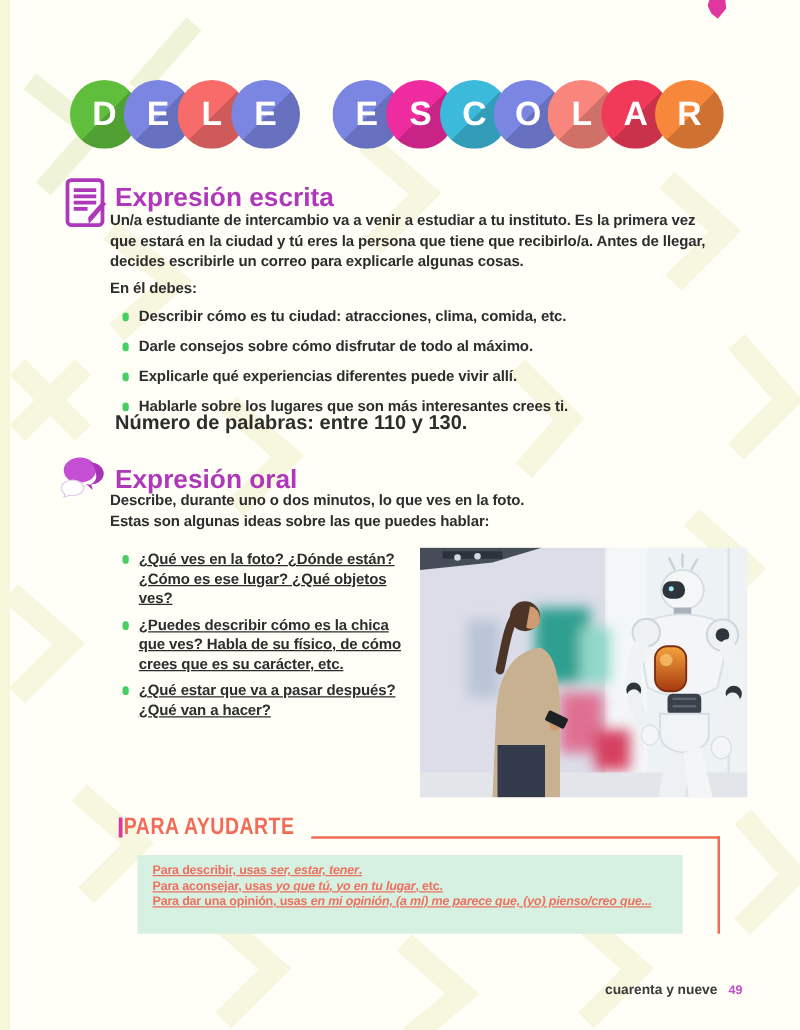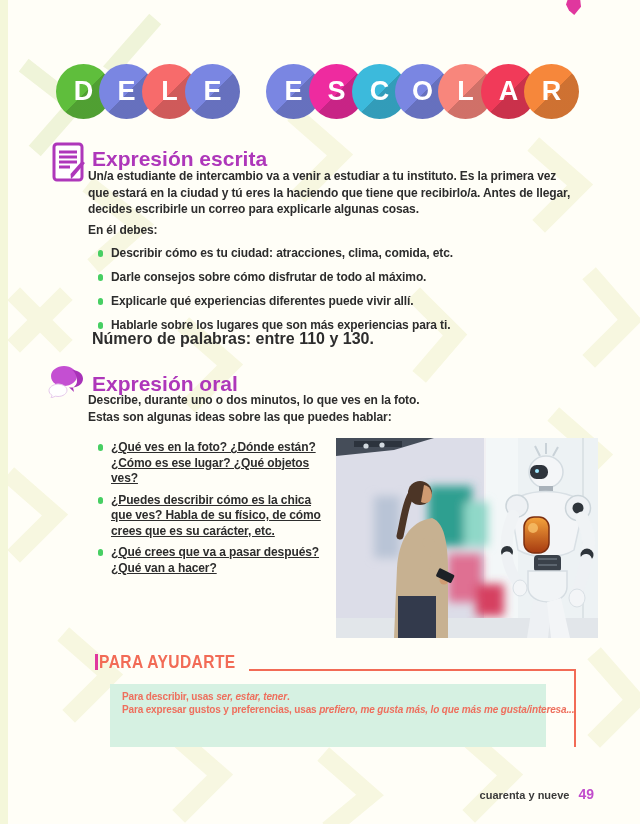--- a/index.html
+++ b/index.html
@@ -46,27 +46,27 @@
 
   
   .ayudarte-title{position:absolute;left:99px;top:651px;margin:0;font-size:19px;font-weight:bold;
     color:#f26b56;transform:scaleX(0.82);transform-origin:left center;letter-spacing:0.5px;}
   .pink-tick{position:absolute;left:95px;top:654px;width:3px;height:16px;background:#e0379e;}
   .head-line{position:absolute;left:249px;top:669px;width:327px;height:2px;background:#f26b56;}
   .right-line{position:absolute;left:574px;top:669px;width:2px;height:78px;background:#f26b56;}
   .mint-box{position:absolute;left:110px;top:684px;width:436px;height:63px;background:#d6f1e2;
     box-sizing:border-box;padding:7px 0 0 12px;}
   .mint-box p{margin:0;font-size:10px;line-height:12.5px;color:#ee6f5d;font-weight:bold;
-    letter-spacing:-0.15px;white-space:nowrap;}
+    letter-spacing:-0.15px;white-space:nowrap;text-decoration:underline;}
   .mint-box i{font-weight:bold;}
 
   
   .footer{position:absolute;right:46px;top:786px;display:flex;align-items:baseline;}
   .footer-text{font-size:11px;font-weight:bold;color:#3a3a3a;}
-  .footer-num{font-size:14px;font-weight:bold;color:#c14ccc;margin-left:9px;}
+  .footer-num{font-size:10px;font-weight:bold;color:#c14ccc;margin-left:9px;}
 </style>
 </head>
 <body>
 
 <div class="page">
 
   <svg class="bg-pattern" viewBox="0 0 640 824">
     <g fill="none" stroke-linecap="square">
       <g stroke="#eef3d6" stroke-width="16" opacity="0.9">
         <path d="M30,70 L75,105 L40,145"></path>
@@ -119,45 +119,45 @@
         <line x1="7" y1="10" x2="25" y2="10"></line>
         <line x1="7" y1="15" x2="25" y2="15"></line>
         <line x1="7" y1="20" x2="25" y2="20"></line>
         <line x1="7" y1="25" x2="18" y2="25"></line>
       </g>
       <path d="M33,21 L22,34 L19,37 L18.5,32 L30,19 Z" fill="#ae37ba"></path>
     </svg>
   </div>
   <h2 class="sec-heading" style="left:88px;top:143px">Expresión escrita</h2>
   <p class="body-text" style="left:88px;top:168px;width:492px">Un/a estudiante de intercambio va a venir a estudiar a tu instituto. Es la primera vez
-que estará en la ciudad y tú eres la haciendo que tiene que recibirlo/a. Antes de llegar,
+que estará en la ciudad y tú eres la persona que tiene que recibirlo/a. Antes de llegar,
 decides escribirle un correo para explicarle algunas cosas.</p>
   <p class="body-text" style="left:88px;top:222px">En él debes:</p>
   <ul class="bullets" id="escrita-bullets" style="left:96px;top:246px;width:500px">
       <li>Describir cómo es tu ciudad: atracciones, clima, comida, etc.</li>
       <li>Darle consejos sobre cómo disfrutar de todo al máximo.</li>
       <li>Explicarle qué experiencias diferentes puede vivir allí.</li>
-      <li>Hablarle sobre los lugares que son más experiencias para ti.</li>
+      <li>Hablarle sobre los lugares que son más interesantes crees ti.</li>
     </ul>
   <p class="note" style="left:92px;top:330px">Número de palabras: entre 110 y 130.</p>
 
   <div class="icon-box" style="left:44px;top:364px">
     <svg width="40" height="34" viewBox="0 0 40 34">
       <path d="M20,2 c7,0 13,4.4 13,10 c0,5.6 -6,10 -13,10 c-1.4,0 -2.8,-0.2 -4,-0.5 L10,25 l1.5,-5 C8.5,18.2 7,15.3 7,12 C7,6.4 13,2 20,2 Z" fill="#c44fd2"></path>
       <path d="M28,6 c6.2,0 11,3.9 11,8.8 c0,4.9 -4.8,8.8 -11,8.8 c-1,0 -2,-0.1 -3,-0.4 L30,28 l-1,-4.6 c2.6,-1.6 4,-4 4,-6 C33,12 31,8 28,6 Z" fill="#a832b8"></path>
       <path d="M14,20 c-5,0.4 -9,3.2 -9,6.6 c0,1.9 1.2,3.6 3.1,4.8 L7,34 l4.5,-1.8 c0.8,0.2 1.6,0.3 2.5,0.3 c5,0 9,-2.9 9,-6.4 C23,22.8 19,20.2 14,20 Z" fill="#ffffff" stroke="#e6c9ec" stroke-width="1"></path>
     </svg>
   </div>
   <h2 class="sec-heading" style="left:88px;top:368px">Expresión oral</h2>
   <p class="body-text" style="left:88px;top:392px;width:480px">Describe, durante uno o dos minutos, lo que ves en la foto.
 Estas son algunas ideas sobre las que puedes hablar:</p>
   <ul class="bullets" id="oral-bullets" style="left:96px;top:440px;width:238px">
       <li>¿Qué ves en la foto? ¿Dónde están? ¿Cómo es ese lugar? ¿Qué objetos ves?</li>
       <li>¿Puedes describir cómo es la chica que ves? Habla de su físico, de cómo crees que es su carácter, etc.</li>
-      <li>¿Qué crees que va a pasar después? ¿Qué van a hacer?</li>
+      <li>¿Qué estar que va a pasar después? ¿Qué van a hacer?</li>
     </ul>
 
   <div class="photo">
     <svg width="262" height="200" viewBox="0 0 262 200">
       <defs>
         <filter id="blur6" x="-40%" y="-40%" width="180%" height="180%">
             <feGaussianBlur stdDeviation="5"></feGaussianBlur>
           </filter>
         <linearGradient id="glow" x1="0" y1="0" x2="0" y2="1">
           <stop offset="0" stop-color="#f5a43c"></stop>
@@ -225,21 +225,22 @@
       </g>
     </svg>
   </div>
 
   <span class="pink-tick"></span>
   <h3 class="ayudarte-title">PARA AYUDARTE</h3>
   <span class="head-line"></span>
   <span class="right-line"></span>
   <div class="mint-box" id="tips-box">
       <p><span>Para describir, usas </span><i>ser, estar, tener</i><span>.</span></p>
-      <p><span>Para expresar gustos y preferencias, usas </span><i>prefiero, me gusta más, lo que más me gusta/interesa...</i></p>
+      <p><span>Para aconsejar, usas </span><i>yo que tú, yo en tu lugar</i><span>, etc.</span></p>
+      <p><span>Para dar una opinión, usas </span><i>en mi opinión, (a mí) me parece que, (yo) pienso/creo que...</i></p>
     </div>
 
   <div class="footer">
     <span class="footer-text">cuarenta y nueve</span>
     <span class="footer-num">49</span>
   </div>
 
 </div>
 
 </body></html>

